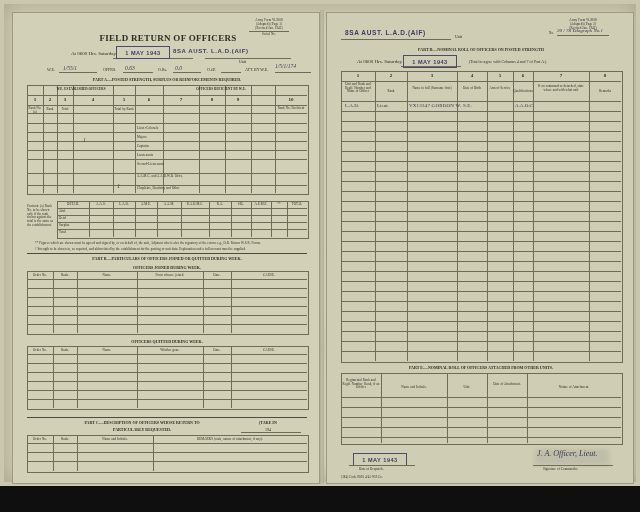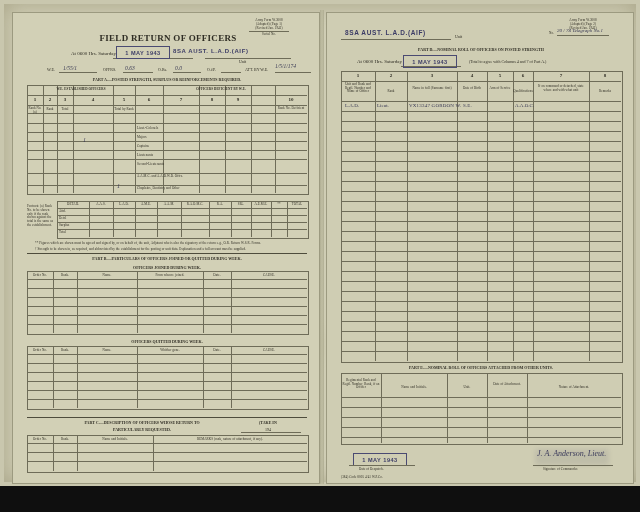--- a/index.html
+++ b/index.html
@@ -394,21 +394,21 @@
         <div class="tc tiny" style="left:55px;top:372px;width:64px;">Name and Initials.</div>
         <div class="tc tiny" style="left:120px;top:372px;width:40px;">Unit.</div>
         <div class="tc tiny" style="left:160px;top:370px;width:40px;line-height:3.6px;">Date of Attachment.</div>
         <div class="tc tiny" style="left:200px;top:372px;width:94px;">Nature of Attachment.</div>
 
         <div class="stampbox" style="left:26px;top:440px;width:52px;height:11px;font-size:5.6px;">1 MAY 1943</div>
         <div class="line hline" style="left:22px;top:452px;width:66px;"></div>
         <div class="t tiny" style="left:32px;top:454px;">Date of Despatch.</div>
 
         <div class="smudge" style="left:208px;top:436px;width:74px;height:16px;"></div>
-        <div class="sig" style="left:210px;top:436px;font-size:8px;">J. A. Anderson, Lieut.</div>
+        <div class="sig" style="left:210px;top:436px;font-size:8px;">J. A. Officer, Lieut.</div>
         <div class="line hline" style="left:206px;top:452px;width:80px;"></div>
         <div class="t tiny" style="left:216px;top:454px;">Signature of Commander.</div>
 
         <div class="t tiny" style="left:14px;top:462px;">(384) Code 8005 4/41 W.P.Co.</div>
       </div>
 
     </div>
   </div>
 
 

